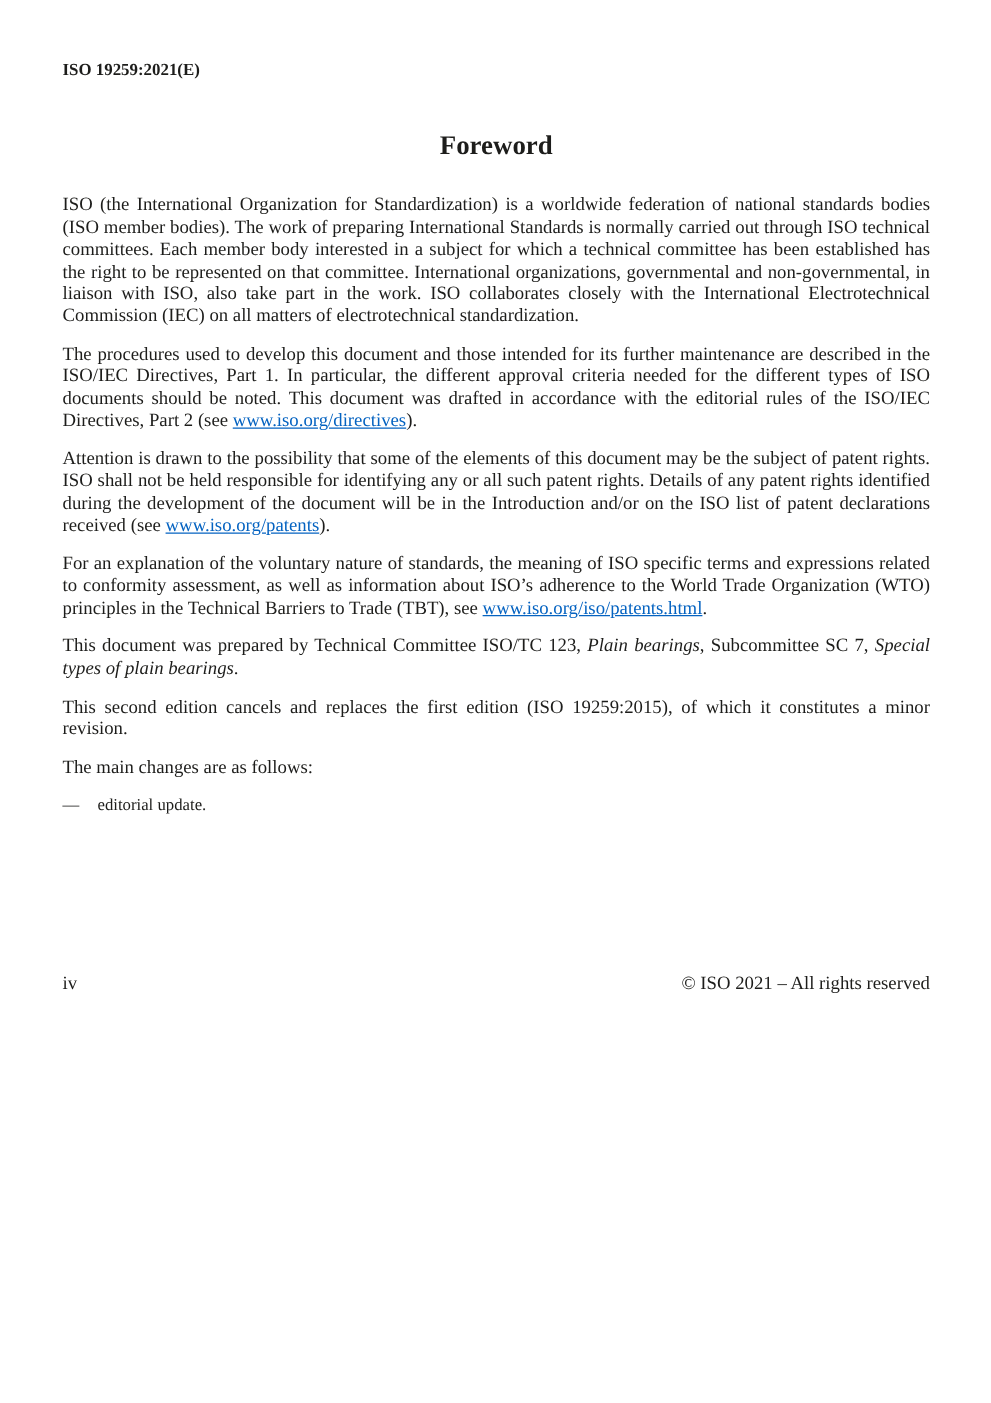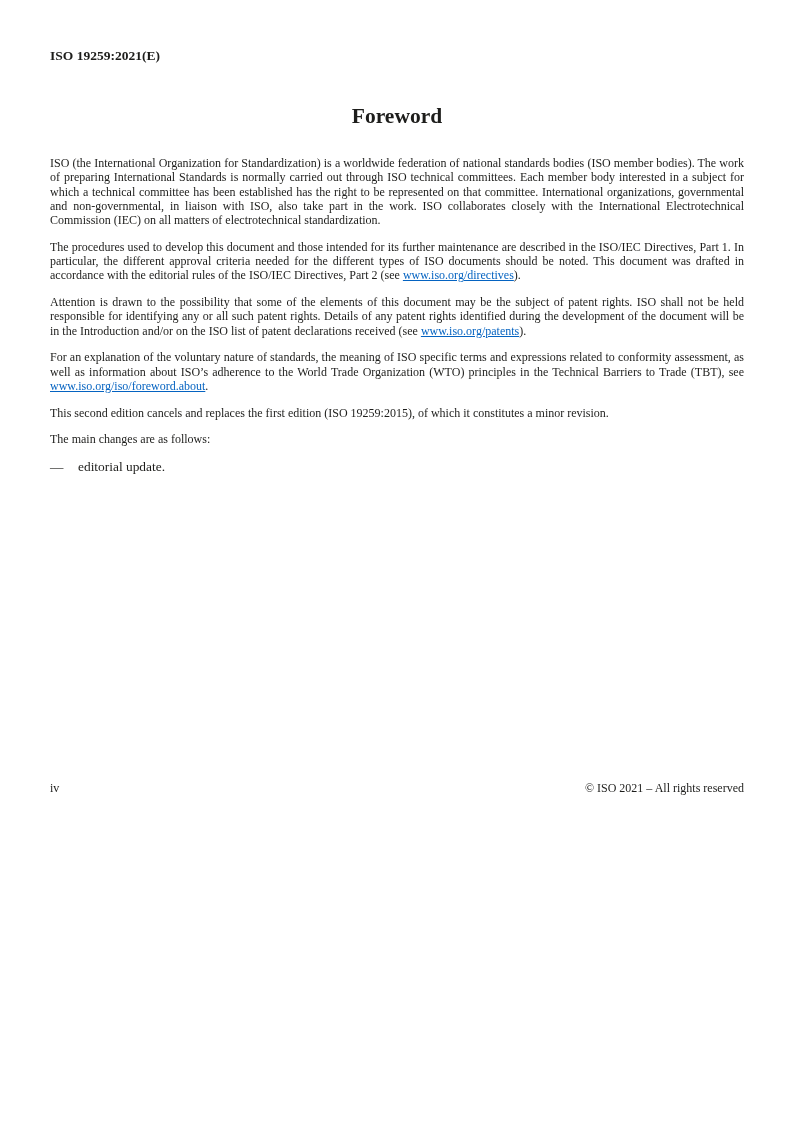--- a/index.html
+++ b/index.html
@@ -26,21 +26,21 @@
     left: 50px;
     width: 694px;
   }
   .title {
     font-size: 21.5px;
     font-weight: 700;
     margin: 0 0 27px 0;
     text-align: center;
   }
   p.body {
-    font-size: 12px;
+    font-size: 15px;
     line-height: 1.19;
     text-align: justify;
     margin: 0 0 12.5px 0;
   }
   .italic { font-style: italic; }
   .link {
     color: var(--link-color, #0563c1);
     text-decoration: underline;
     cursor: pointer;
   }
@@ -55,43 +55,44 @@
     width: 28px;
   }
   .doc-footer {
     position: absolute;
     left: 50px;
     right: 49px;
     bottom: 34px;
     display: flex;
     justify-content: space-between;
     align-items: flex-end;
-    font-size: 12px;
+    font-size: 15px;
   }
 </style>
 </head>
 <body>
 
 <div class="page">
 
   <div class="doc-header">ISO 19259:2021(E)</div>
 
   <div class="content">
 
     <h1 class="title">Foreword</h1>
 
     <p class="body"><span>ISO (the International Organization for Standardization) is a worldwide federation of national standards bodies (ISO member bodies). The work of preparing International Standards is normally carried out through ISO technical committees. Each member body interested in a subject for which a technical committee has been established has the right to be represented on that committee. International organizations, governmental and non-governmental, in liaison with ISO, also take part in the work. ISO collaborates closely with the International Electrotechnical Commission (IEC) on all matters of electrotechnical standardization.</span></p>
 
     <p class="body"><span>The procedures used to develop this document and those intended for its further maintenance are described in the ISO/IEC Directives, Part 1. In particular, the different approval criteria needed for the different types of ISO documents should be noted. This document was drafted in accordance with the editorial rules of the ISO/IEC Directives, Part 2 (see </span><span class="link">www.iso.org/directives</span><span>).</span></p>
 
     <p class="body"><span>Attention is drawn to the possibility that some of the elements of this document may be the subject of patent rights. ISO shall not be held responsible for identifying any or all such patent rights. Details of any patent rights identified during the development of the document will be in the Introduction and/or on the ISO list of patent declarations received (see </span><span class="link">www.iso.org/patents</span><span>).</span></p>
 
 
-    <p class="body"><span>For an explanation of the voluntary nature of standards, the meaning of ISO specific terms and expressions related to conformity assessment, as well as information about ISO’s adherence to the World Trade Organization (WTO) principles in the Technical Barriers to Trade (TBT), see </span><span class="link">www.iso.org/iso/foreword.about</span><span>.</span></p>
+    <p class="body"><span>For an explanation of the voluntary nature of standards, the meaning of ISO specific terms and expressions related to conformity assessment, as well as information about ISO’s adherence to the World Trade Organization (WTO) principles in the Technical Barriers to Trade (TBT), see </span><span class="link">www.iso.org/iso/patents.html</span><span>.</span></p>
 
+    <p class="body"><span>This document was prepared by Technical Committee ISO/TC 123, </span><span class="italic">Plain bearings</span><span>, Subcommittee SC 7, </span><span class="italic">Special types of plain bearings</span><span>.</span></p>
 
     <p class="body"><span>This second edition cancels and replaces the first edition (ISO 19259:2015), of which it constitutes a minor revision.</span></p>
 
     <p class="body"><span>The main changes are as follows:</span></p>
 
     <div class="list-item">
         <span class="marker">—</span>
         <span>editorial update.</span>
       </div>
 

